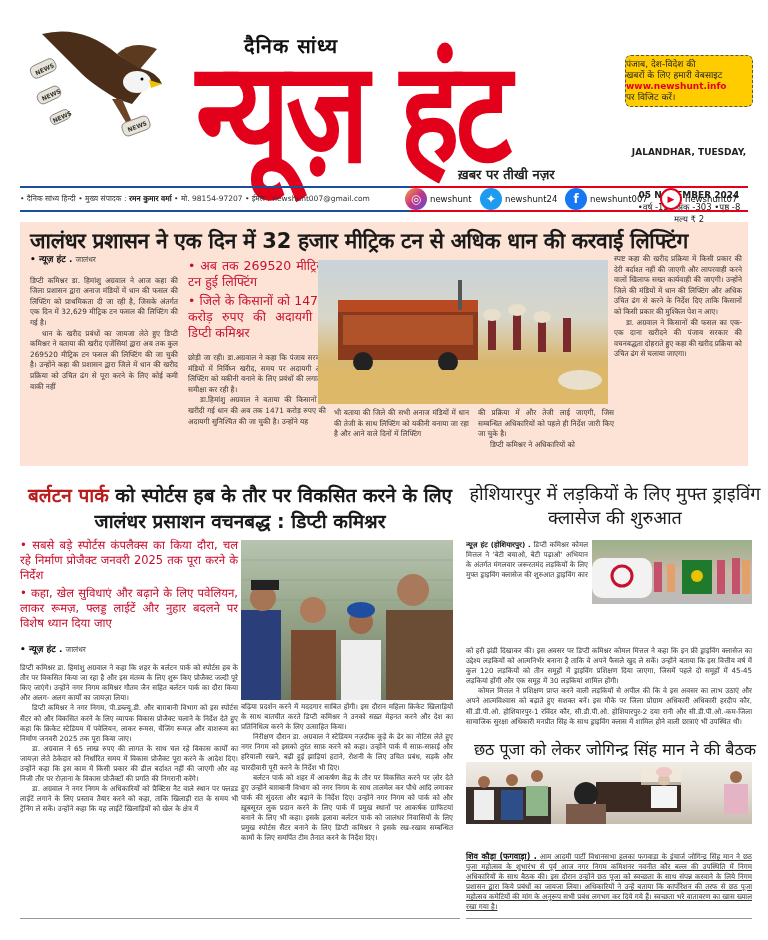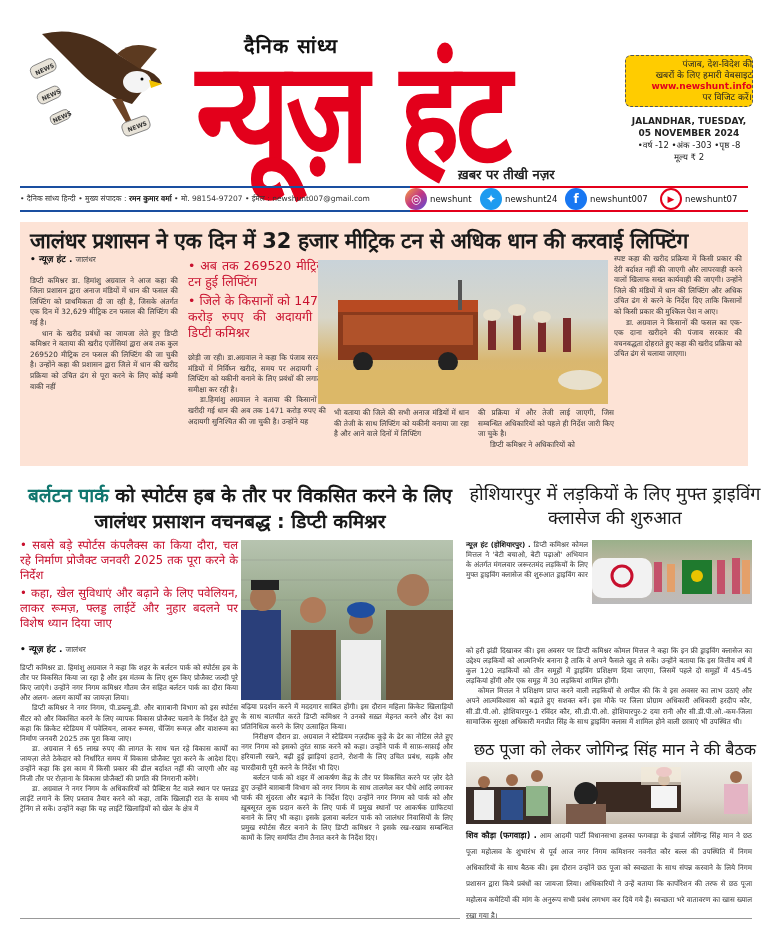--- a/index.html
+++ b/index.html
@@ -5,24 +5,24 @@
   * { box-sizing: border-box; margin: 0; padding: 0; }
   html, body { width: 768px; height: 940px; background: #ffffff; overflow: hidden; }
   body { font-family: "DejaVu Sans", sans-serif; color: #222; position: relative; }
 
   
   .masthead { position: absolute; left: 0; top: 0; width: 768px; height: 186px; }
   .eagle { position: absolute; left: 22px; top: 24px; width: 145px; height: 118px; }
   .pretitle { position: absolute; left: 200px; top: 32px; font-size: 20px; font-weight: bold; color: #111; letter-spacing: 1px; margin-left: 44px; }
   .title { position: absolute; left: 196px; top: 42px; font-size: 112px; font-weight: bold; color: #e3001b; line-height: 1; letter-spacing: -4px; font-family: "DejaVu Sans", sans-serif; transform: scaleY(1.25); transform-origin: top left; }
   .tagline { position: absolute; left: 458px; top: 156px; font-size: 13px; font-weight: bold; color: #222; margin-top: 9px; }
-  .promo { position: absolute; left: 625px; top: 55px; width: 128px; height: 52px; background: #ffcc00; border: 1px dashed #555; border-radius: 6px; text-align: right; font-size: 9px; line-height: 11px; padding-top: 3px; color: #222; }
+  .promo { position: absolute; left: 625px; top: 55px; width: 128px; height: 52px; background: #ffcc00; border: 1px dashed #555; border-radius: 6px; text-align: left; font-size: 9px; line-height: 11px; padding-top: 3px; color: #222; }
   .promo .url { color: #e3001b; font-weight: bold; }
   .dateblock { position: absolute; left: 625px; top: 115px; width: 128px; text-align: center; font-size: 8.5px; line-height: 12px; color: #222; }
-  .dateblock .b { font-weight: bold; font-size: 9px; }
+  .dateblock .b { font-weight: bold; font-size: 9px; margin-top: 31px; }
 
   
   .infobar { position: absolute; left: 20px; top: 186px; width: 728px; height: 26px; }
   .infobar .line-top { position: absolute; left: 0; top: 0; width: 390px; height: 2px; background: #1a4fa0; }
   .infobar .line-top2 { position: absolute; left: 390px; top: 0; width: 338px; height: 2px; background: #e3001b; }
   .infobar .line-bot { position: absolute; left: 0; top: 24px; width: 390px; height: 2px; background: #1a4fa0; }
   .infobar .line-bot2 { position: absolute; left: 390px; top: 24px; width: 338px; height: 2px; background: #e3001b; }
   .infobar .meta { position: absolute; left: 0; top: 7px; font-size: 7.5px; color: #333; white-space: nowrap; }
   .infobar .meta b { color: #111; }
   .social { position: absolute; top: 2px; height: 22px; display: flex; align-items: center; font-size: 8.5px; color: #111; }
@@ -34,21 +34,21 @@
   .byline { font-size: 9px; font-weight: bold; color: #111; }
   .byline span { font-weight: normal; font-size: 7.5px; color: #444; }
   .col { position: absolute; font-size: 7.3px; line-height: 10.6px; color: #333; text-align: justify; }
   .col p { text-indent: 12px; }
   .col p.first { text-indent: 0; }
   .hl { font-size: 12.5px; line-height: 16px; color: #c8102e; }
   .photo { position: absolute; overflow: hidden; }
 
   
   .sec2-title { position: absolute; left: 20px; top: 482px; width: 440px; text-align: center; font-size: 19px; line-height: 26px; font-weight: bold; color: #1a1a1a; }
-  .sec2-title .accent { color: #0f766e; }
+  .sec2-title .accent { color: #b91c1c; }
   .sec3-title { position: absolute; left: 462px; top: 482px; width: 306px; text-align: center; font-size: 18px; line-height: 24px; color: #1a1a1a; }
   .sec4-title { position: absolute; left: 462px; top: 740px; width: 306px; text-align: center; font-size: 16px; line-height: 20px; color: #1a1a1a; }
   .divider { position: absolute; height: 1px; background: #999; }
 </style>
 </head>
 <body>
 
 <div class="masthead">
   <svg class="eagle" viewBox="0 0 145 118">
     <path d="M20 10 Q60 0 95 30 L120 45 Q135 48 140 60 L128 58 Q118 70 110 80 L95 75 Q70 60 60 50 Q40 30 20 10 Z" fill="#4a2e1a"></path>
@@ -264,16 +264,16 @@
       </g>
     <ellipse cx="198" cy="10" rx="8" ry="5" fill="#e07a9a"></ellipse>
     <rect x="185" y="24" width="26" height="22" fill="#f4f4f4"></rect>
     <rect x="258" y="22" width="24" height="30" fill="#e4b4c4"></rect>
     <circle cx="120" cy="32" r="12" fill="#222"></circle>
     <rect x="100" y="42" width="40" height="20" fill="#7a5a4a"></rect>
     <rect x="175" y="5" width="40" height="18" fill="#f2ead8" opacity="0.7"></rect>
   </svg>
 </div>
 
-<div class="col" style="left:466px;top:828px;width:286px;font-size:7.1px;line-height:16px;">
+<div class="col" style="left:466px;top:852px;width:286px;font-size:7.1px;line-height:10px;text-decoration:underline;">
   <p style="text-indent:0;"><b style="color:#111;font-size:8px;">शिव कौड़ा (फगवाड़ा) .</b> <span>आम आदमी पार्टी विधानसभा हलका फगवाड़ा के इंचार्ज जोगिन्द्र सिंह मान ने छठ पूजा महोत्सव के शुभारंभ से पूर्व आज नगर निगम कमिशनर नवनीत कौर बल्ल की उपस्थिति में निगम अधिकारियों के साथ बैठक की। इस दौरान उन्होंने छठ पूजा को स्वच्छता के साथ संपन्न करवाने के लिये निगम प्रशासन द्वारा किये प्रबंधों का जायजा लिया। अधिकारियों ने उन्हें बताया कि कार्पोरेशन की तरफ से छठ पूजा महोत्सव कमेटियों की मांग के अनुरूप सभी प्रबंध लगभग कर दिये गये हैं। स्वच्छता भरे वातावरण का खास ख्याल रखा गया है।</span></p>
 </div>
 <div class="divider" style="left:466px;top:918px;width:286px;"></div>
 
 </body></html>

